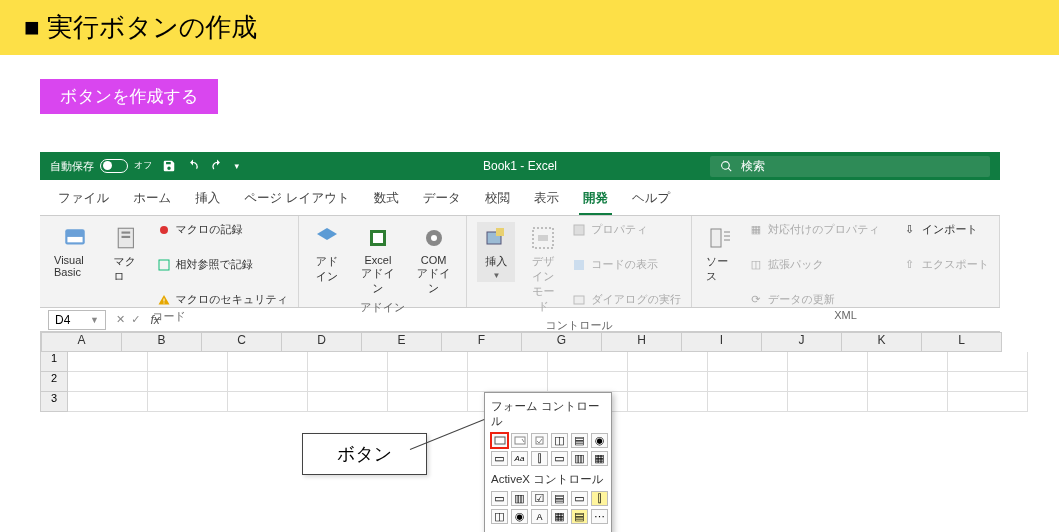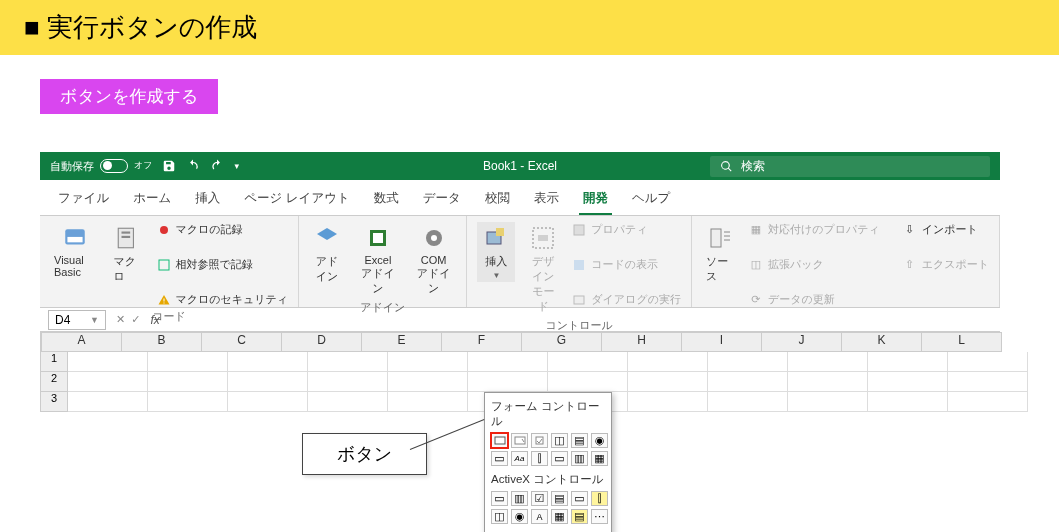--- a/index.html
+++ b/index.html
@@ -301,20 +301,21 @@
             <div class="row">
                 <span class="mini">⇩</span>
                 <span>インポート</span>
               </div>
             <div class="row disabled">
                 <span class="mini">⇧</span>
                 <span>エクスポート</span>
               </div>
           </div>
         </div>
+        <div class="group-label">XML</div>
       </div>
 
     </div>
 
     <div class="formula-row">
       <div class="name-box">
         <span>D4</span>
         <span class="dd">▼</span>
       </div>
       <div class="fn-btns">

